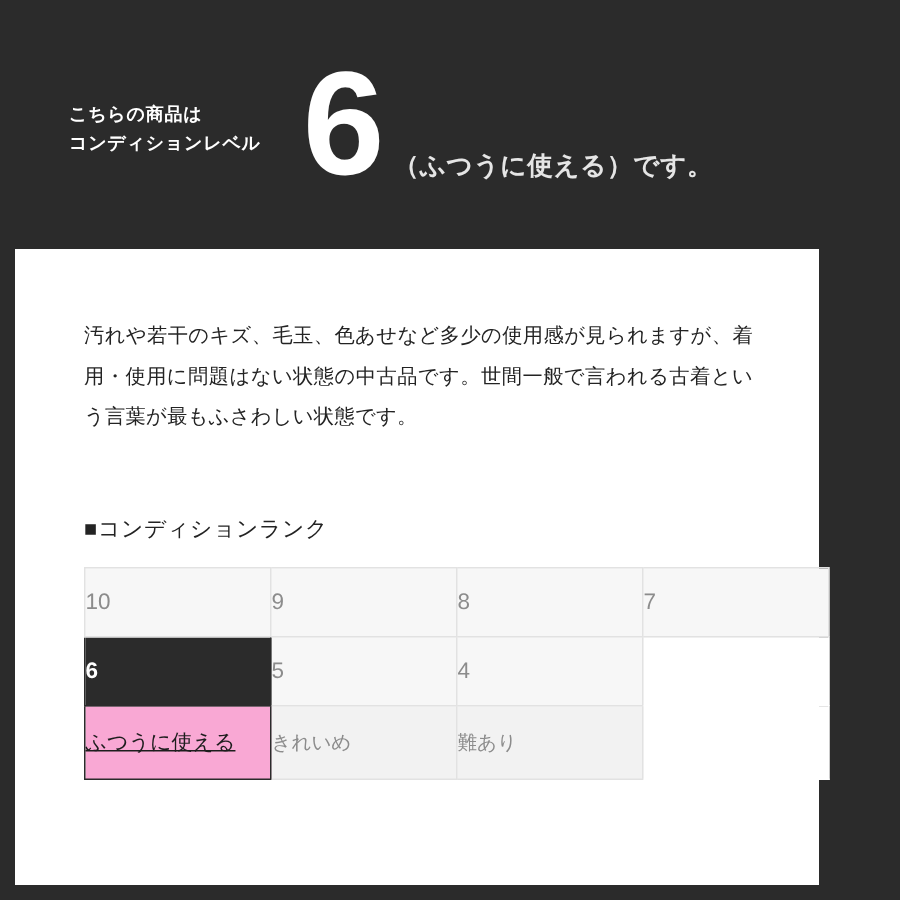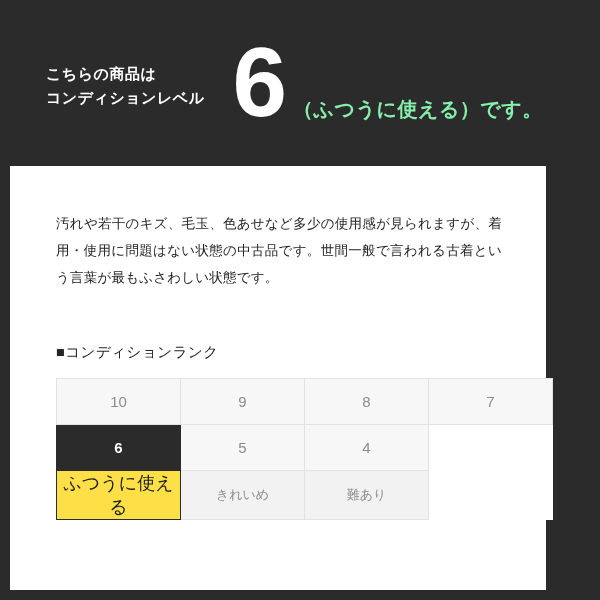--- a/index.html
+++ b/index.html
@@ -27,43 +27,43 @@
     position: relative;
     height: 166px;
     background: #2b2b2b;
     display: flex;
     align-items: center;
     box-sizing: border-box;
     padding: 0 34px 0 46px;
   }
   .header-left {
     color: #ffffff;
-    font-size: 15px;
+    font-size: 12px;
     font-weight: bold;
     line-height: 1.62;
     letter-spacing: 0.5px;
     white-space: pre-line;
     padding-top: 6px;
   }
   .header-mid {
     display: flex;
     align-items: baseline;
     margin-left: 28px;
   }
   .big-number {
     color: #ffffff;
     font-size: 98px;
     font-weight: bold;
     line-height: 0.95;
     letter-spacing: -2px;
     font-family: "Liberation Sans", sans-serif;
   }
   .header-suffix {
-    color: #86efac;
-    font-size: 20px;
+    color: #e5e5e5;
+    font-size: 17px;
     font-weight: bold;
     letter-spacing: 0.5px;
     margin-left: 8px;
     white-space: nowrap;
   }
 
   
   .card {
     position: absolute;
     left: 10px;
@@ -94,21 +94,20 @@
   .rank-table {
     margin-top: 16px;
     border-collapse: collapse;
     table-layout: fixed;
     width: 492px;
   }
   .rank-table td {
     border: 1px solid #e2e2e2;
     width: 123px;
     height: 45px;
-    text-align: center;
     vertical-align: middle;
     font-size: 15px;
     color: #8c8c8c;
     background: #f7f7f7;
     padding: 0;
   }
   .rank-table td.label {
     font-size: 13px;
     background: #f2f2f2;
     height: 48px;
@@ -117,25 +116,26 @@
     background: #ffffff;
     border-color: #ffffff;
   }
   .rank-table td.num-active {
     background: #2b2b2b;
     color: #ffffff;
     font-weight: bold;
     border-color: #2b2b2b;
   }
   .rank-table td.label-active {
-    background: #fde047;
+    background: #f9a8d4;
     color: #1d1d1d;
-    font-size: 18px;
+    font-size: 14px;
     border: 1px solid #2b2b2b;
     border-top: none;
+    text-decoration: underline;
   }
 </style>
 </head>
 <body>
 
 <div class="page">
 
   <div class="header">
     <div class="header-left">こちらの商品は
 コンディションレベル</div>

